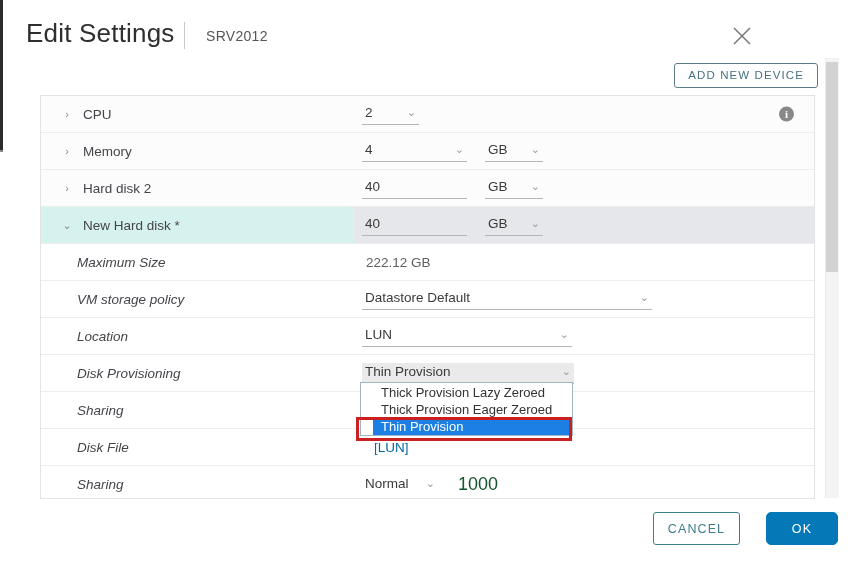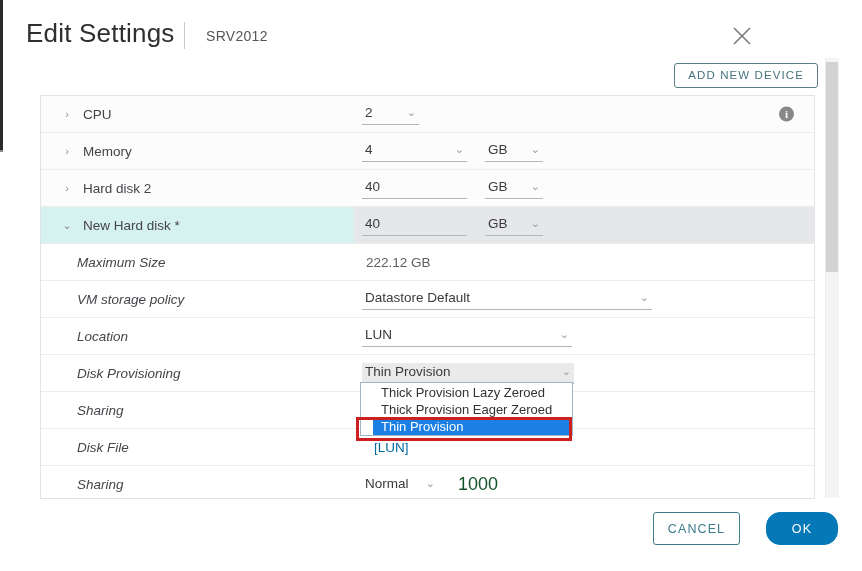--- a/index.html
+++ b/index.html
@@ -285,21 +285,21 @@
     font-size: 12.5px;
     letter-spacing: 1.1px;
     font-family: "Liberation Sans", sans-serif;
     cursor: pointer;
   }
   .btn-ok {
     position: absolute;
     right: 24px; top: 13px;
     width: 72px; height: 33px;
     border: 1px solid #0579b8;
-    border-radius: 14px;
+    border-radius: 5px;
     background: #0579b8;
     color: #ffffff;
     font-size: 12.5px;
     letter-spacing: 1.1px;
     font-family: "Liberation Sans", sans-serif;
     cursor: pointer;
   }
 </style>
 </head>
 <body>

